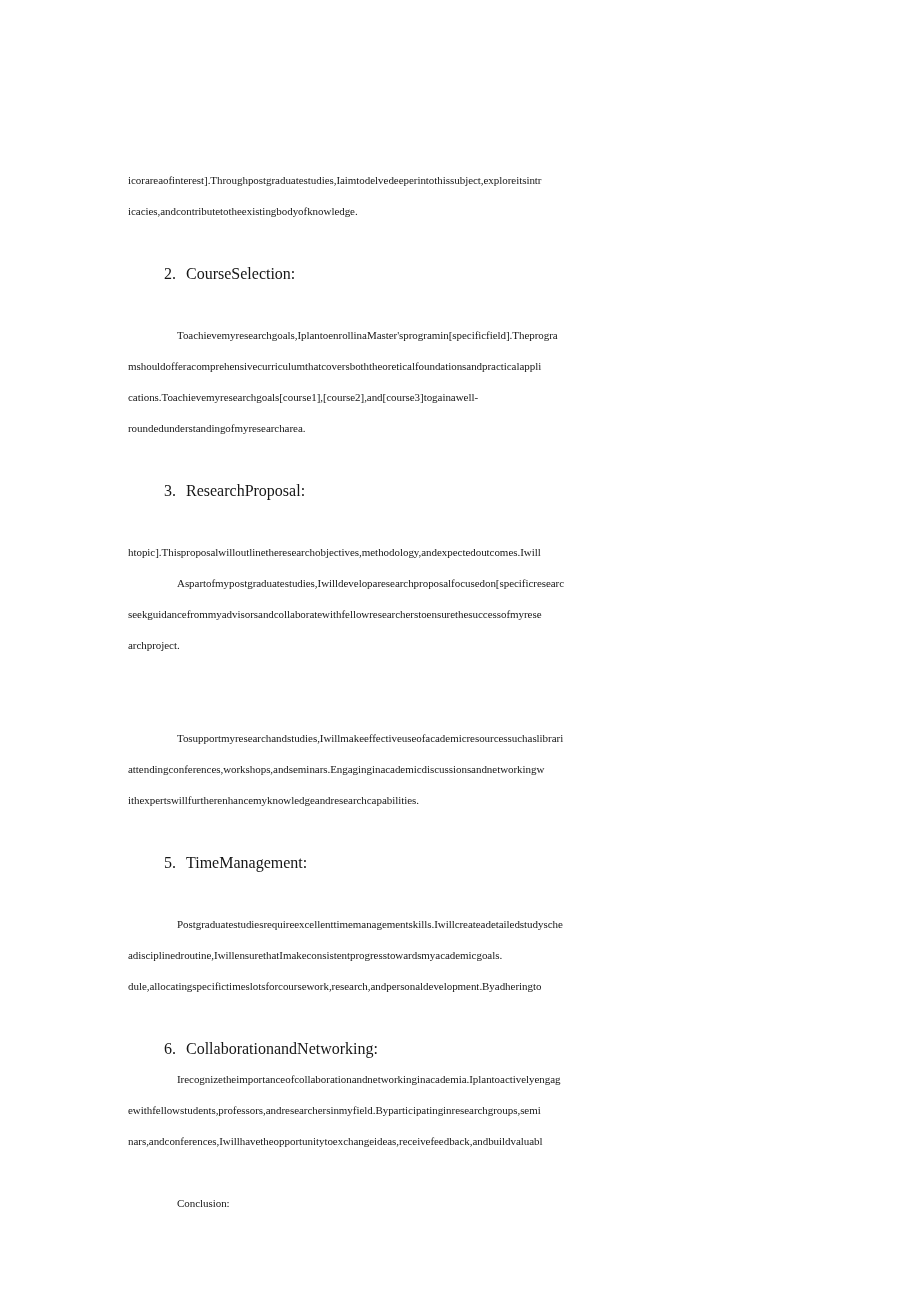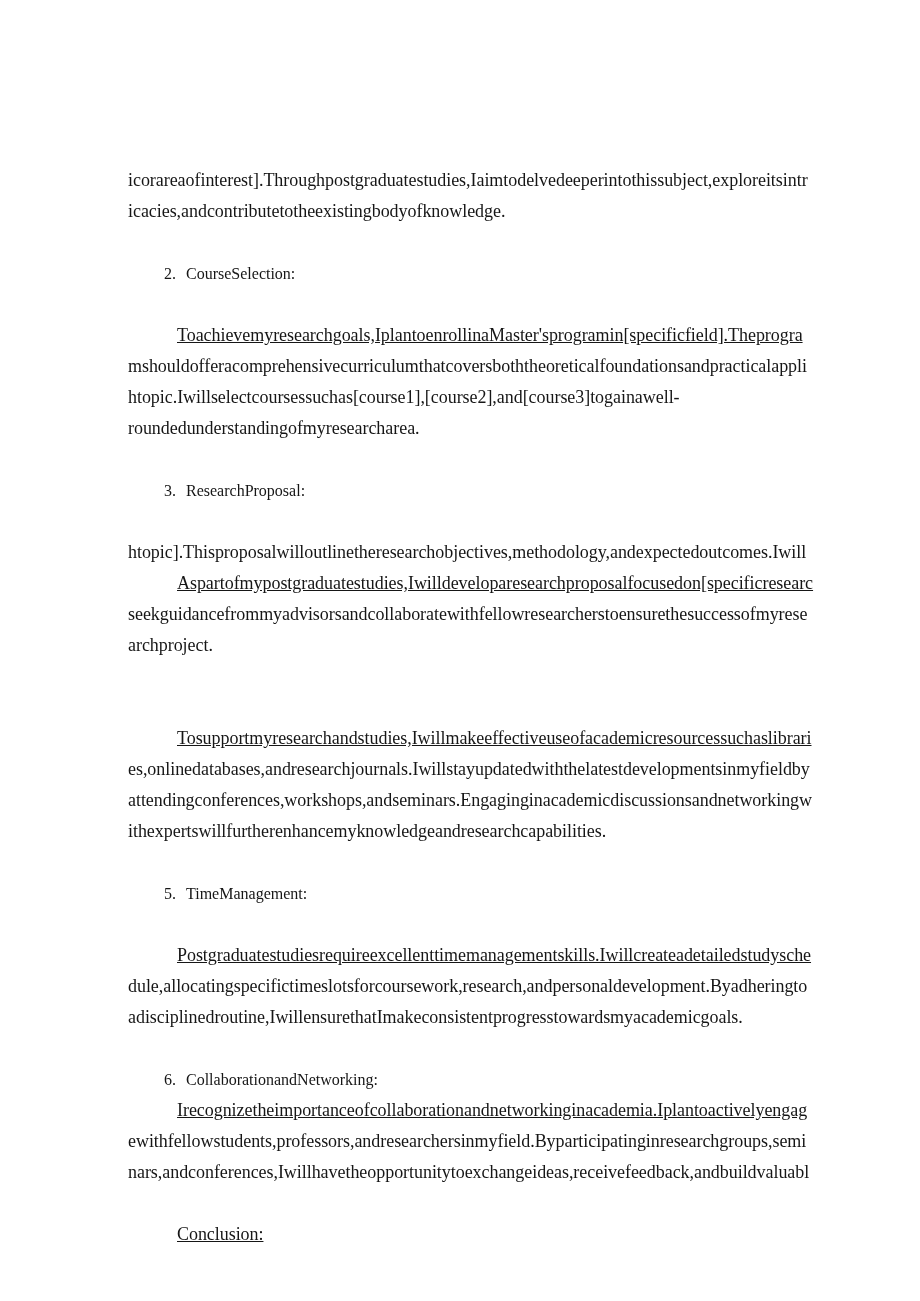--- a/index.html
+++ b/index.html
@@ -33,29 +33,28 @@
   .block {
     margin: 0;
     padding: 0;
   }
 
   
   .line {
     display: block;
     height: 31px;
     line-height: 31px;
-    font-size: 18px;
+    font-size: 11px;
     white-space: pre;
     letter-spacing: -0.05px;
   }
 
   
   .line.indent {
     padding-left: 49px;
-    text-decoration: underline;
   }
 
   
   .gap-full  { height: 31px; }
 
   
   .numbered {
     display: block;
     height: 31px;
     line-height: 31px;
@@ -80,47 +79,46 @@
       <div class="block">
         <span class="line">icorareaofinterest].Throughpostgraduatestudies,Iaimtodelvedeeperintothissubject,exploreitsintr</span>
         <span class="line">icacies,andcontributetotheexistingbodyofknowledge.</span>
       </div>
       <div class="gap-full"></div>
       <div class="numbered"><span class="num">2.</span><span class="label">CourseSelection:</span></div>
       <div class="gap-full"></div>
       <div class="block">
         <span class="line indent">Toachievemyresearchgoals,IplantoenrollinaMaster'sprogramin[specificfield].Theprogra</span>
         <span class="line">mshouldofferacomprehensivecurriculumthatcoversboththeoreticalfoundationsandpracticalappli</span>
-        <span class="line">htopic.Iwillselectcoursessuchas[course1],[course2],and[course3]togainawell-</span>
+        <span class="line">cations.Toachievemyresearchgoals[course1],[course2],and[course3]togainawell-</span>
         <span class="line">roundedunderstandingofmyresearcharea.</span>
       </div>
       <div class="gap-full"></div>
       <div class="numbered"><span class="num">3.</span><span class="label">ResearchProposal:</span></div>
       <div class="gap-full"></div>
       <div class="block">
         <span class="line">htopic].Thisproposalwilloutlinetheresearchobjectives,methodology,andexpectedoutcomes.Iwill</span>
         <span class="line indent">Aspartofmypostgraduatestudies,Iwilldeveloparesearchproposalfocusedon[specificresearc</span>
         <span class="line">seekguidancefrommyadvisorsandcollaboratewithfellowresearcherstoensurethesuccessofmyrese</span>
         <span class="line">archproject.</span>
       </div>
       <div class="gap-full"></div>
       <div class="gap-full"></div>
       <div class="block">
         <span class="line indent">Tosupportmyresearchandstudies,Iwillmakeeffectiveuseofacademicresourcessuchaslibrari</span>
-        <span class="line">es,onlinedatabases,andresearchjournals.Iwillstayupdatedwiththelatestdevelopmentsinmyfieldby</span>
         <span class="line">attendingconferences,workshops,andseminars.Engaginginacademicdiscussionsandnetworkingw</span>
         <span class="line">ithexpertswillfurtherenhancemyknowledgeandresearchcapabilities.</span>
       </div>
       <div class="gap-full"></div>
       <div class="numbered"><span class="num">5.</span><span class="label">TimeManagement:</span></div>
       <div class="gap-full"></div>
       <div class="block">
         <span class="line indent">Postgraduatestudiesrequireexcellenttimemanagementskills.Iwillcreateadetailedstudysche</span>
+        <span class="line">adisciplinedroutine,IwillensurethatImakeconsistentprogresstowardsmyacademicgoals.</span>
         <span class="line">dule,allocatingspecifictimeslotsforcoursework,research,andpersonaldevelopment.Byadheringto</span>
-        <span class="line">adisciplinedroutine,IwillensurethatImakeconsistentprogresstowardsmyacademicgoals.</span>
       </div>
       <div class="gap-full"></div>
       <div class="numbered"><span class="num">6.</span><span class="label">CollaborationandNetworking:</span></div>
       <div class="block">
         <span class="line indent">Irecognizetheimportanceofcollaborationandnetworkinginacademia.Iplantoactivelyengag</span>
         <span class="line">ewithfellowstudents,professors,andresearchersinmyfield.Byparticipatinginresearchgroups,semi</span>
         <span class="line">nars,andconferences,Iwillhavetheopportunitytoexchangeideas,receivefeedback,andbuildvaluabl</span>
       </div>
       <div class="gap-full"></div>
       <div class="block">

